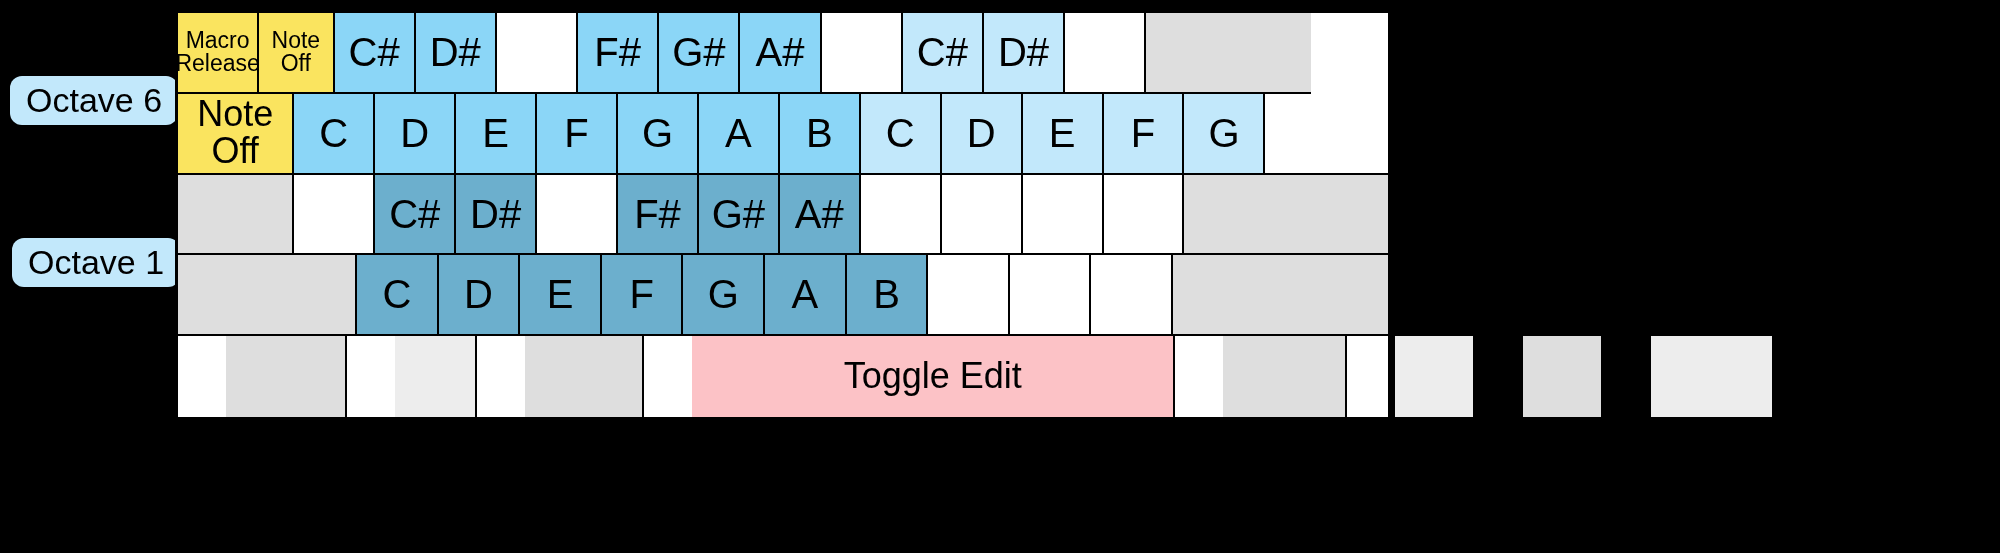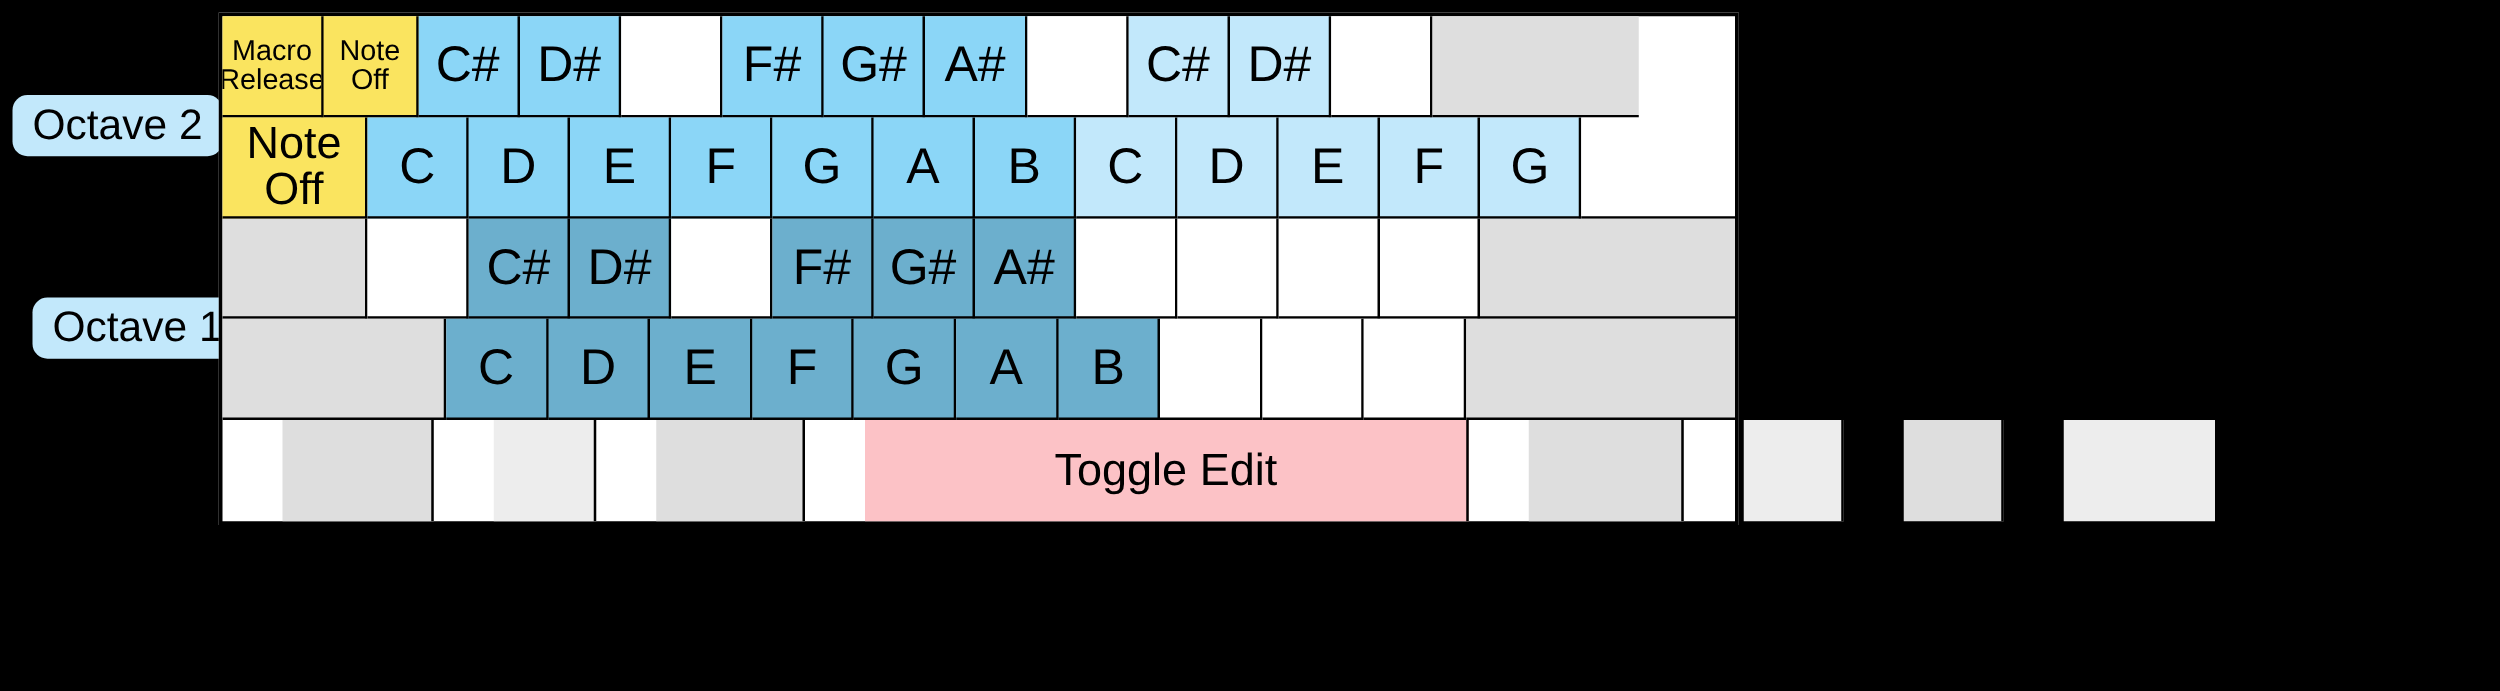--- a/index.html
+++ b/index.html
@@ -35,29 +35,29 @@
 
   
   .t-big   {font-size:40px;}
   .t-mid   {font-size:36px;}
   .t-small {font-size:23px;}
 
   
   .octave-label{position:absolute;background:#c2e8fb;color:#000;
       border-radius:12px;padding:5px 16px;font-size:34px;white-space:nowrap;}
   #oct2{left:10px;top:76px;}
-  #oct1{left:26px;top:238px;}
+  #oct1{left:12px;top:238px;}
   #oct3{left:1416px;top:70px;}
 </style>
 </head>
 <body>
 
 <div id="stage">
 
-  <div class="octave-label" id="oct2">Octave 2</div>
+  <div class="octave-label" id="oct2">Octave 6</div>
 
   <div class="octave-label" id="oct1">Octave 1</div>
 
 
   <div id="grid">
       <div class="row">
         <div class="cell f-yellow t-small" style="flex: 0 0 6.70927%;">
           <span>Macro Release</span>
         </div>
         <div class="cell f-yellow t-small" style="flex: 0 0 6.23003%;">

